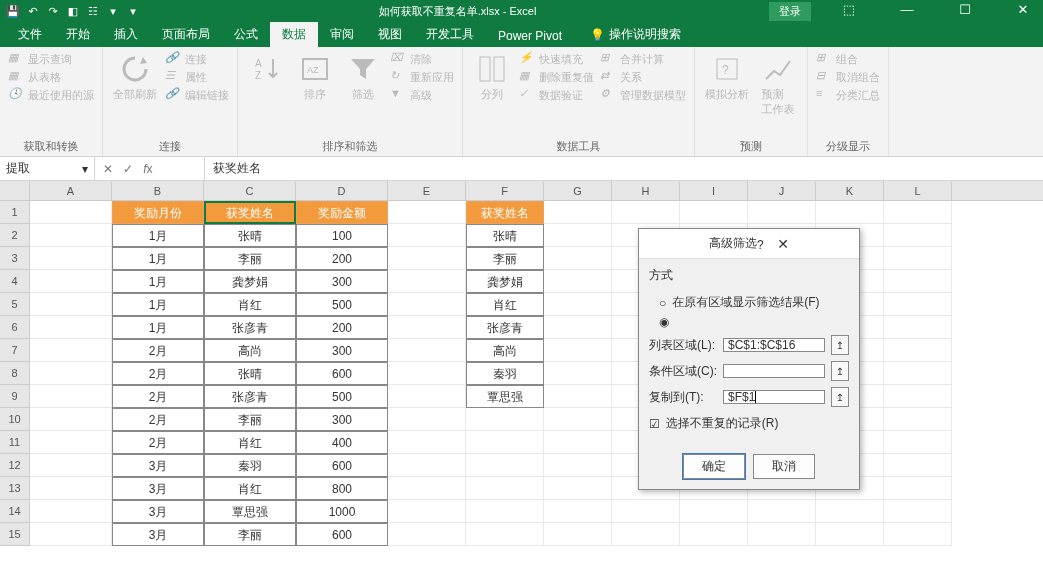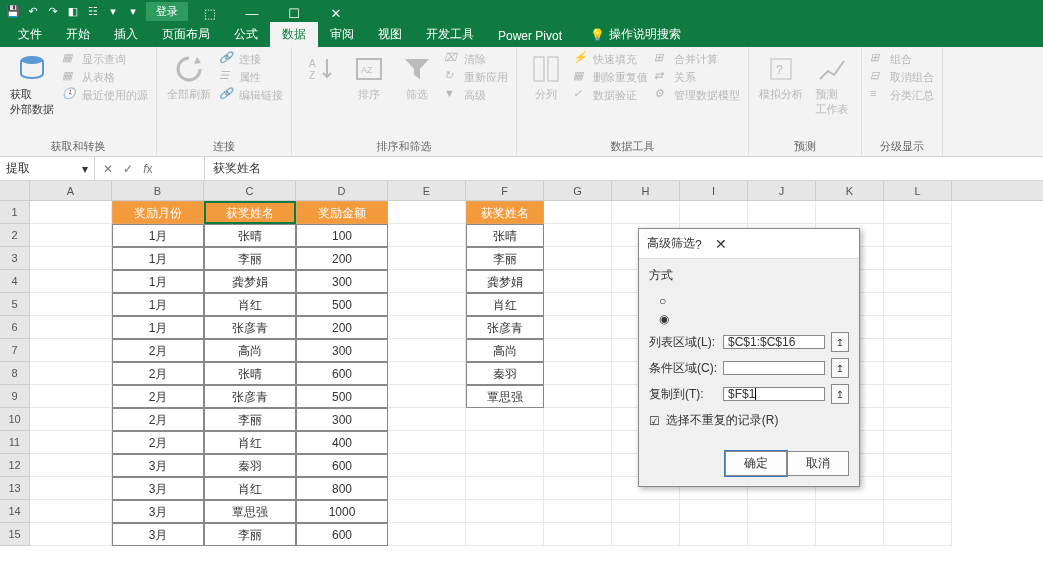--- a/index.html
+++ b/index.html
@@ -1,21 +1,21 @@
 <!DOCTYPE html>
 <html><head>
 <meta charset="utf-8">
 <style>
 *{box-sizing:border-box;margin:0;padding:0;font-family:"Microsoft YaHei",Arial,sans-serif}
 body{background:#fff;font-size:12px;color:#333;width:1043px;height:578px;overflow:hidden;position:relative}
 .titlebar{background:#0f7b40;height:22px;display:flex;align-items:center;color:#fff;font-size:11px}
 .qat{display:flex;gap:6px;padding:0 6px}
 .qat span{width:14px;height:14px;display:inline-flex;align-items:center;justify-content:center;color:#fff}
 .title-center{flex:1;text-align:center}
-.title-right{display:flex;gap:2px;align-items:flex-end}
+.title-right{display:flex;gap:18px;align-items:flex-start}
 .login-btn{background:#2f9c5f;padding:2px 10px;color:#fff}
 .winbtn{width:40px;text-align:center;font-size:13px}
 .tabs{background:#0f7b40;height:25px;display:flex;align-items:flex-end;color:#fff;font-size:12px;padding-left:6px}
 .tab{padding:4px 12px;cursor:pointer}
 .tab.active{background:#f3f3f3;color:#0f7b40}
 .tell{display:flex;align-items:center;gap:4px;margin-left:8px;padding:4px 8px}
 .ribbon{background:#f3f3f3;border-bottom:1px solid #d4d4d4;height:110px;display:flex}
 .rgroup{border-right:1px solid #e0e0e0;padding:4px 8px 2px 8px;display:flex;flex-direction:column;align-items:center;justify-content:space-between}
 .rgroup-label{color:#666;font-size:11px;text-align:center;margin-top:2px}
 .rgroup-body{display:flex;gap:6px;align-items:flex-start;flex:1}
@@ -34,49 +34,50 @@
 .colh{border-right:1px solid #ccc;text-align:center;font-size:11px;color:#555;line-height:20px}
 .rows{display:flex;flex-direction:column}
 .row{display:flex;height:23px}
 .rowh{width:30px;background:#e6e6e6;border-right:1px solid #ccc;border-bottom:1px solid #ccc;text-align:center;font-size:11px;color:#555;line-height:23px}
 .cell{border-right:1px solid #e8e8e8;border-bottom:1px solid #e8e8e8;text-align:center;line-height:23px;font-size:12px;background:#fff}
 .cA{width:82px}.cB{width:92px}.cC{width:92px}.cD{width:92px}.cE{width:78px}.cF{width:78px}.cG{width:68px}.cH{width:68px}.cI{width:68px}.cJ{width:68px}.cK{width:68px}.cL{width:68px}
 .thead{background:#f39a3c;color:#fff;font-weight:500;border:1px solid #e8a45c !important}
 .bord{border:1px solid #888 !important}
 .sel{outline:2px solid #0f7b40;outline-offset:-2px}
 .dialog{position:absolute;left:638px;top:228px;width:222px;background:#f0f0f0;border:1px solid #888;box-shadow:2px 2px 6px rgba(0,0,0,.3);font-size:12px}
-.dlg-title{display:flex;justify-content:flex-start;align-items:center;padding:6px 8px;background:#fff;border-bottom:1px solid #ddd}
+.dlg-title{display:flex;justify-content:center;align-items:center;padding:6px 8px;background:#fff;border-bottom:1px solid #ddd}
 .dlg-close{font-size:14px;cursor:pointer;margin-left:10px}
 .dlg-body{padding:8px 10px}
 .dlg-sec{margin-bottom:10px}
 .dlg-radio{display:flex;align-items:center;gap:6px;margin:4px 0 4px 10px}
 .dlg-row{display:flex;align-items:center;gap:6px;margin:6px 0}
 .dlg-row label{width:68px}
 .dlg-input{flex:1;border:1px solid #888;height:14px;padding:0 4px;background:#fff;display:flex;align-items:center}
 .refbtn{width:18px;height:20px;border:1px solid #888;background:#f9f9f9;display:inline-flex;align-items:center;justify-content:center;font-size:10px}
 .dlg-check{display:flex;align-items:center;gap:6px;margin:8px 0}
-.dlg-btns{display:flex;justify-content:flex-end;padding:6px 10px 10px}
+.dlg-btns{display:flex;justify-content:center;gap:8px;padding:6px 10px 10px}
 .dlg-btn{border:1px solid #888;background:#fdfdfd;padding:3px 18px;cursor:pointer}
 .dlg-btn.primary{outline:1px solid #3a7bbf}
 svg{display:block}
 .gray{color:#b8b8b8}
 </style>
 </head>
 <body>
 
 <div class="titlebar">
   <div class="qat">
     <span>💾</span>
     <span>↶</span>
     <span>↷</span>
     <span>◧</span>
     <span>☷</span>
     <span>▾</span>
     <span>▾</span>
   </div>
+  <div class="title-center">如何获取不重复名单.xlsx  -  Excel</div>
   <div class="title-right">
     <span class="login-btn">登录</span>
     <span class="winbtn">⬚</span>
     <span class="winbtn">—</span>
     <span class="winbtn">☐</span>
     <span class="winbtn">✕</span>
   </div>
 </div>
 
 <div class="tabs">
@@ -92,30 +93,20 @@
   <div class="tab">Power Pivot</div>
   <div class="tell">
       <span>💡</span>
       <span>操作说明搜索</span>
     </div>
 </div>
 
 <div class="ribbon">
   <div class="rgroup">
     <div class="rgroup-body">
-      <div class="bigbtn">
-          <span class="ic">
-            <svg viewBox="0 0 32 32">
-              <ellipse cx="16" cy="7" rx="11" ry="4" fill="#5b9bd5"></ellipse>
-              <path d="M5 7v14c0 2 5 4 11 4s11-2 11-4V7" fill="none" stroke="#5b9bd5" stroke-width="2"></path>
-            </svg>
-          </span>
-          <span style="white-space:pre-line">获取
-外部数据</span>
-        </div>
       <div class="smallstack gray">
         <span>
             <i class="ic16">▦</i>
             <span>显示查询</span>
           </span>
         <span>
             <i class="ic16">▦</i>
             <span>从表格</span>
           </span>
         <span>
@@ -553,20 +544,21 @@
     <span>高级筛选</span>
     <span>
       <span>?</span>
       <span class="dlg-close">✕</span>
     </span>
   </div>
   <div class="dlg-body">
     <div class="dlg-sec">方式</div>
     <div class="dlg-radio">
         <span>○</span>
+        <span>在原有区域显示筛选结果(F)</span>
       </div>
     <div class="dlg-radio">
         <span>◉</span>
       </div>
     <div class="dlg-row">
       <label>列表区域(L):</label>
       <div class="dlg-input">$C$1:$C$16</div>
       <span class="refbtn">↥</span>
     </div>
     <div class="dlg-row">

